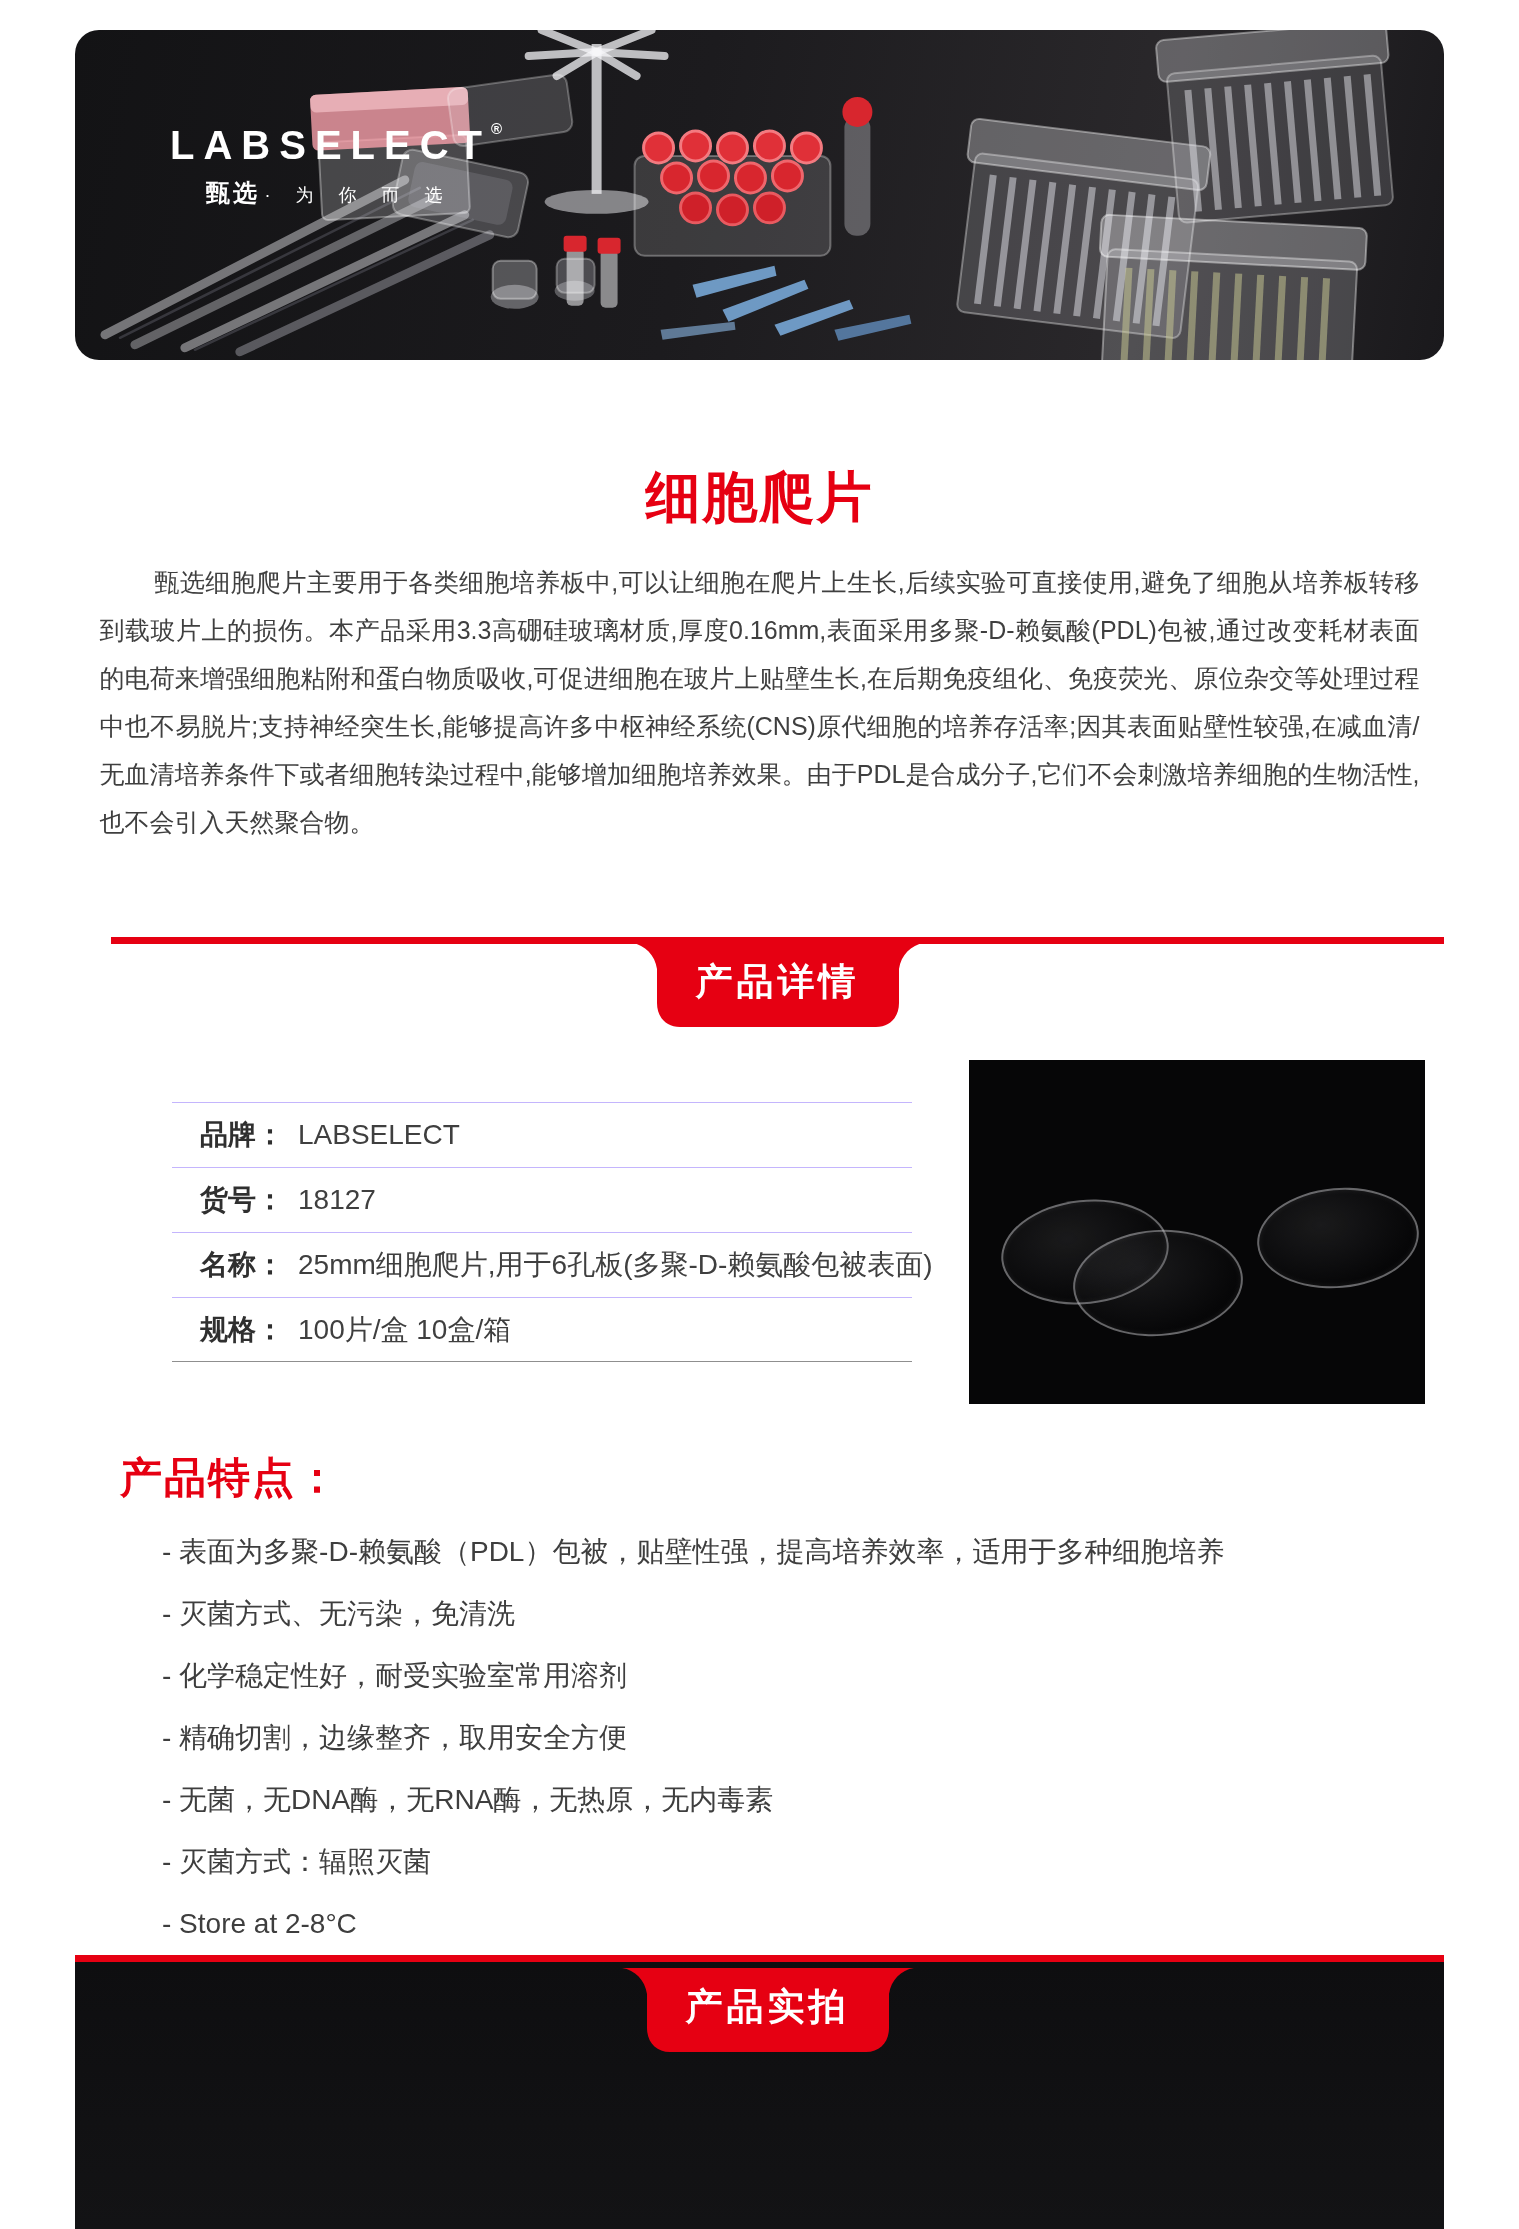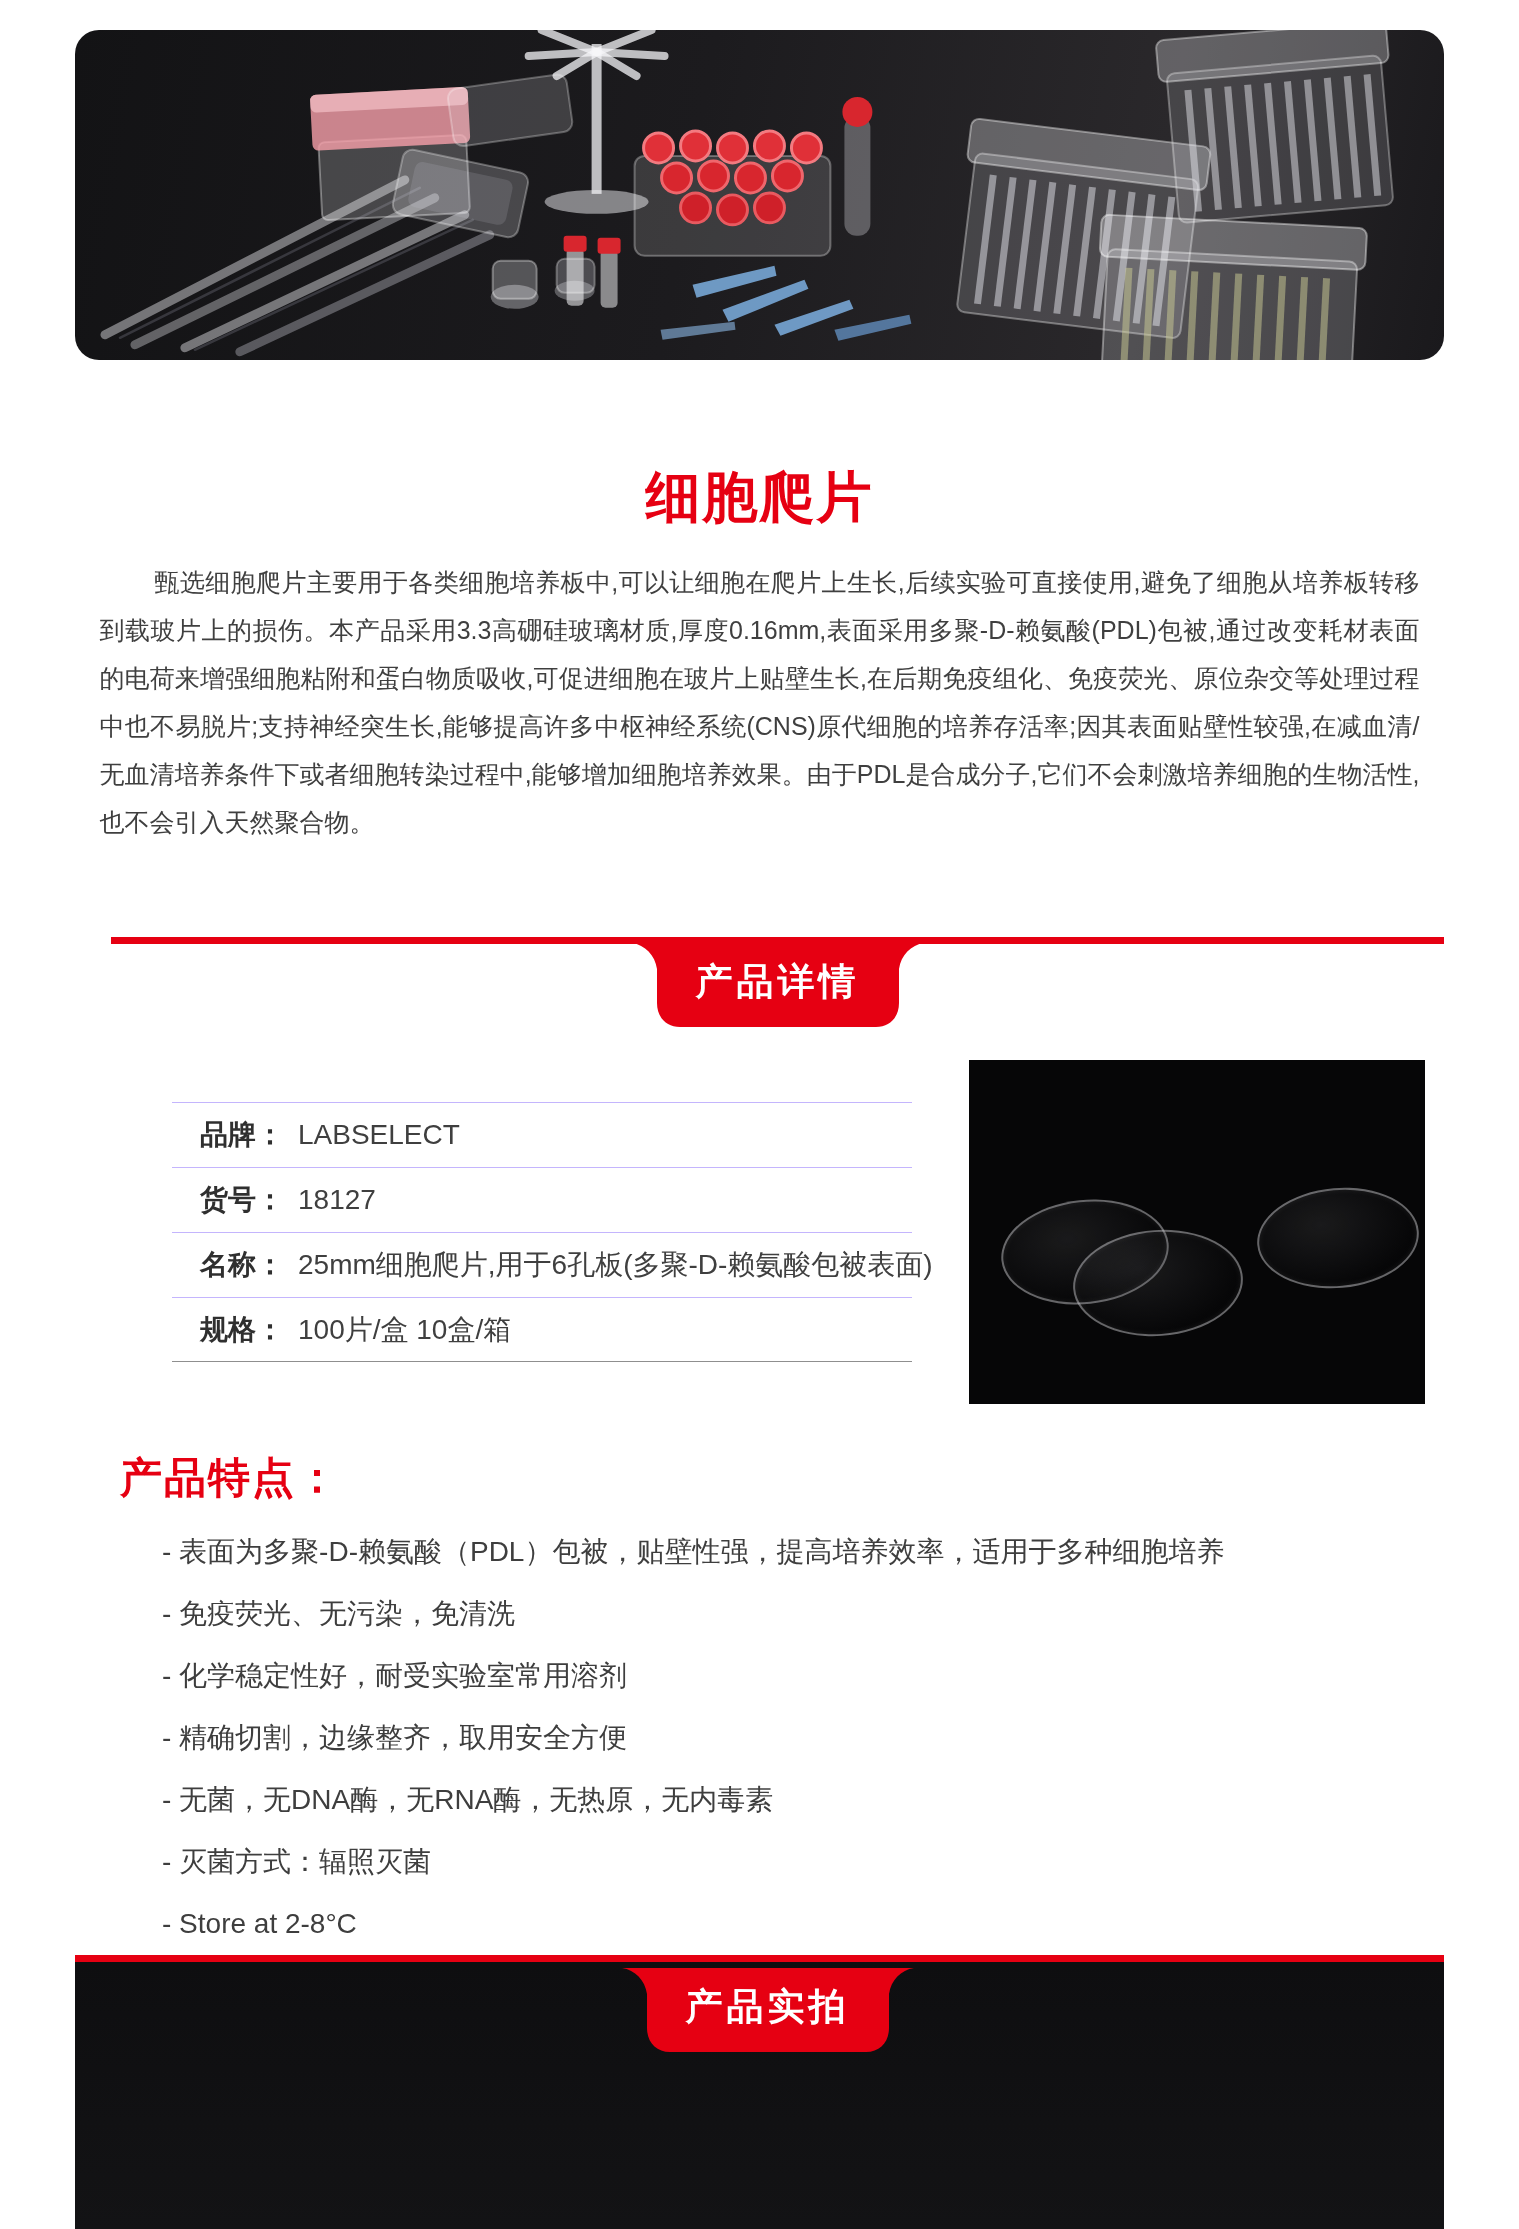--- a/index.html
+++ b/index.html
@@ -227,20 +227,27 @@
           <line x1="88" y1="42" x2="88" y2="146"></line>
         <line x1="110" y1="42" x2="110" y2="146"></line>
           <line x1="132" y1="42" x2="132" y2="146"></line>
         <line x1="154" y1="42" x2="154" y2="146"></line>
           <line x1="176" y1="42" x2="176" y2="146"></line>
         <line x1="198" y1="42" x2="198" y2="146"></line>
           <line x1="220" y1="42" x2="220" y2="146"></line>
       </g>
     </g>
   </svg>
+  <div class="logo-block">
+    <div class="logo-main"><span>LABSELECT</span><span class="logo-reg">®</span></div>
+    <div class="logo-slogan">
+      <span class="logo-cn">甄选</span>
+      <span class="logo-rest">· 为 你 而 选</span>
+    </div>
+  </div>
 </div>
 
 <h1 class="page-title">细胞爬片</h1>
 
 <p class="description">甄选细胞爬片主要用于各类细胞培养板中,可以让细胞在爬片上生长,后续实验可直接使用,避免了细胞从培养板转移到载玻片上的损伤。本产品采用3.3高硼硅玻璃材质,厚度0.16mm,表面采用多聚-D-赖氨酸(PDL)包被,通过改变耗材表面的电荷来增强细胞粘附和蛋白物质吸收,可促进细胞在玻片上贴壁生长,在后期免疫组化、免疫荧光、原位杂交等处理过程中也不易脱片;支持神经突生长,能够提高许多中枢神经系统(CNS)原代细胞的培养存活率;因其表面贴壁性较强,在减血清/无血清培养条件下或者细胞转染过程中,能够增加细胞培养效果。由于PDL是合成分子,它们不会刺激培养细胞的生物活性,也不会引入天然聚合物。</p>
 
 <div class="divider divider-details">
   <div class="divider-line"></div>
   <div class="divider-tabwrap">
     <div class="divider-tab">
@@ -275,21 +282,21 @@
     <div class="coverslip coverslip-1"></div>
     <div class="coverslip coverslip-2"></div>
     <div class="coverslip coverslip-3"></div>
   </div>
 </div>
 
 <div class="features">
   <div class="features-heading">产品特点：</div>
   <ul class="features-list">
     <li>- 表面为多聚-D-赖氨酸（PDL）包被，贴壁性强，提高培养效率，适用于多种细胞培养</li>
-    <li>- 免疫荧光、无污染，免清洗</li>
+    <li>- 灭菌方式、无污染，免清洗</li>
     <li>- 化学稳定性好，耐受实验室常用溶剂</li>
     <li>- 精确切割，边缘整齐，取用安全方便</li>
     <li>- 无菌，无DNA酶，无RNA酶，无热原，无内毒素</li>
     <li>- 灭菌方式：辐照灭菌</li>
     <li>- Store at 2-8°C</li>
   </ul>
 </div>
 
 <div class="photos-section">
   <div class="divider-line" style="margin:0;"></div>

